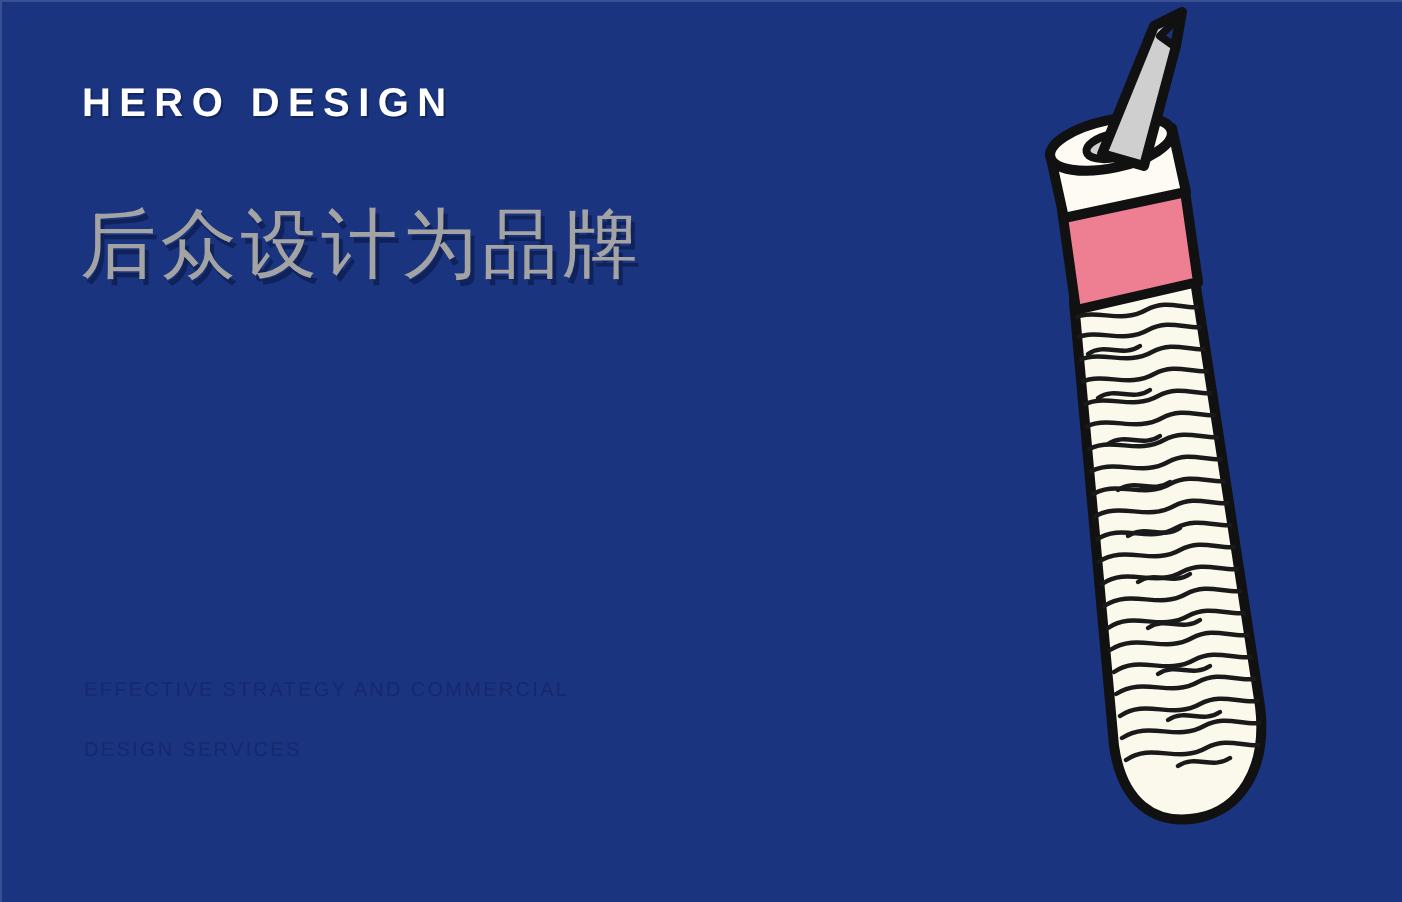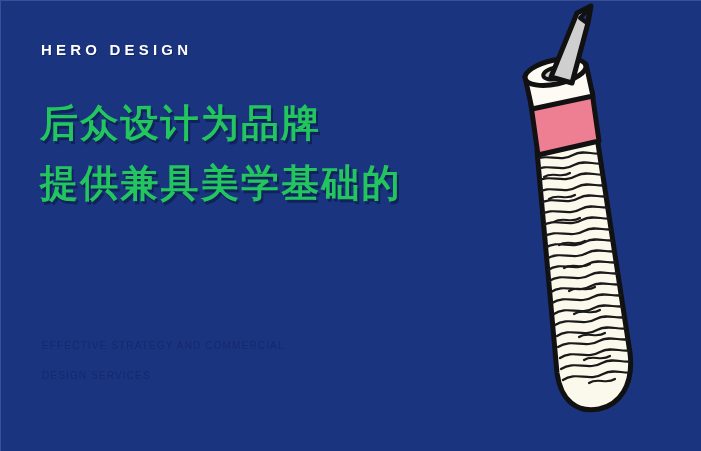--- a/index.html
+++ b/index.html
@@ -21,39 +21,39 @@
     border-top: 1px solid #3a4f94;
     border-left: 1px solid #3a4f94;
   }
 
   
   .brand {
     position: absolute;
     left: 40px;
     top: 41px;
     color: #ffffff;
-    font-size: 15px;
+    font-size: 20px;
     font-weight: bold;
     letter-spacing: 4.2px;
     line-height: 1;
     white-space: nowrap;
     text-shadow: 1px 1px 0 rgba(10,25,70,0.55);
   }
 
   
   .headline {
     position: absolute;
     left: 39px;
     top: 92px;
     width: 560px;
   }
   .headline-line {
-    color: #22c55e;
+    color: #a3a3a3;
     font-size: 38px;
-    font-weight: bold;
+    font-weight: normal;
     letter-spacing: 2.2px;
     line-height: 60px;
     white-space: nowrap;
     text-shadow: 2px 3px 0 rgba(12,28,78,0.75);
   }
 
   
   .subcaption {
     position: absolute;
     left: 41px;
@@ -86,21 +86,20 @@
 </style>
 </head>
 <body>
 
 <div id="poster">
 
   <div class="brand">HERO DESIGN</div>
 
   <div class="headline">
     <div class="headline-line">后众设计为品牌</div>
-    <div class="headline-line">提供兼具美学基础的</div>
   </div>
 
   <div class="subcaption">
     <div class="subcaption-line">EFFECTIVE STRATEGY AND COMMERCIAL</div>
     <div class="subcaption-line">DESIGN SERVICES</div>
   </div>
 
   <div class="illustration">
     <svg viewBox="0 0 260 451" xmlns="http://www.w3.org/2000/svg">
       <defs>

